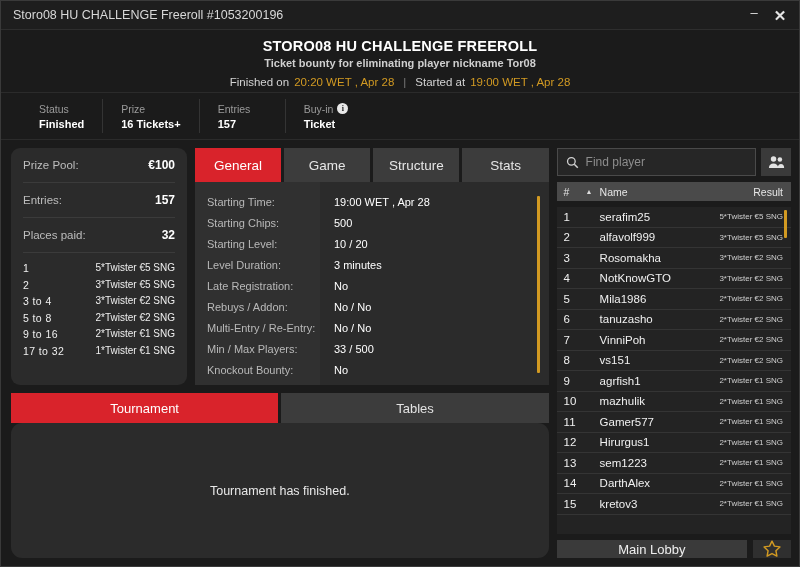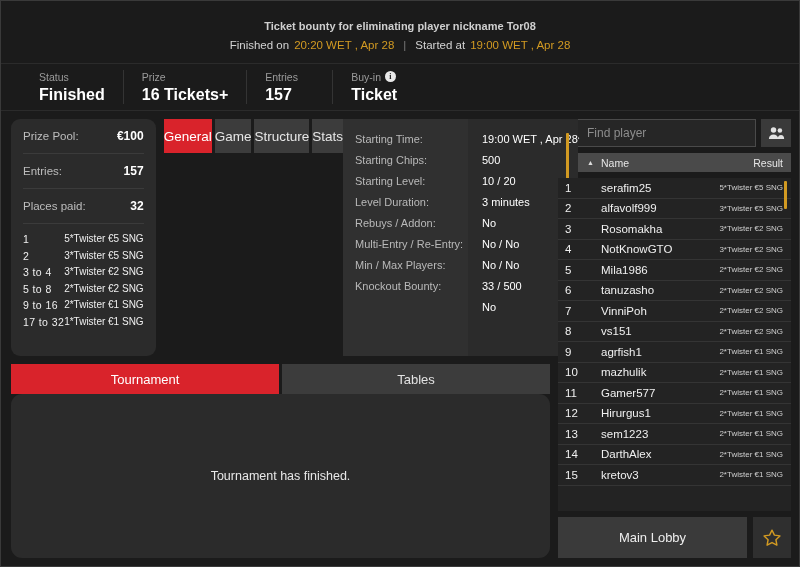--- a/index.html
+++ b/index.html
@@ -74,21 +74,21 @@
     height: 34px;
     display: flex; flex-direction: column; justify-content: center;
     min-width: 86px;
   }
   .stat-cell.first { border-left: none; padding-left: 32px; }
   .stat-label {
     font-size: 10.5px; color: #9b9b9b;
     display: flex; align-items: center; gap: 4px;
   }
   .stat-value {
-    font-size: 16px; font-weight: bold; color: #ffffff; margin-top: 3px;
+    font-size: 11px; font-weight: bold; color: #ffffff; margin-top: 3px;
   }
   .info-icon {
     width: 11px; height: 11px; border-radius: 50%;
     background: #e9e9e9; color: #1b1b1b;
     font-size: 8px; font-weight: bold;
     display: inline-flex; align-items: center; justify-content: center;
     font-family: "Liberation Serif", serif;
   }
 
   
@@ -114,21 +114,21 @@
   .pp-list { padding-top: 7px; }
   .pp-item {
     display: flex; justify-content: space-between;
     font-size: 10.5px; color: #efefef; line-height: 16.5px;
     white-space: nowrap;
   }
   .pp-item .place { letter-spacing: 0.4px; }
   .pp-item .award { font-size: 10px; }
 
   
-  .tabpanel { flex: 1; display: flex; }
+  .tabpanel { flex: 1; display: flex; flex-direction: column; }
   .tabs { display: flex; gap: 3px; height: 34px; }
   .tab {
     flex: 1; display: flex; align-items: center; justify-content: center;
     background: #3c3c3c; color: #e6e6e6; font-size: 13.5px;
     cursor: pointer;
   }
   .tab.active { background: #d9232b; color: #ffffff; }
   .tabcontent {
     flex: 1; display: flex; background: #2b2b2b; position: relative;
     overflow: hidden;
@@ -196,39 +196,45 @@
     padding: 0 8px 0 7px; font-size: 11.5px; color: #f0f0f0;
     cursor: pointer;
   }
   .p-num { width: 36px; }
   .p-name { flex: 1; }
   .p-res { font-size: 8px; color: #cfcfcf; white-space: nowrap; }
   .plist-scroll {
     position: absolute; right: 4px; top: 3px;
     width: 3px; height: 28px; background: #d29a22; border-radius: 1px;
   }
-  .lobbyrow { height: 41px; display: flex; gap: 6px; }
+  .lobbyrow { height: 18px; display: flex; gap: 6px; }
   .lobby-btn {
     flex: 1; background: #3a3a3a; color: #eeeeee; font-size: 13px;
     display: flex; align-items: center; justify-content: center;
     cursor: pointer;
   }
   .fav-btn {
     width: 38px; background: #2f2f2f;
     display: flex; align-items: center; justify-content: center;
     cursor: pointer;
   }
 </style>
 </head>
 <body>
 
 <div class="window">
 
+  <div class="titlebar">
+    <div class="titlebar-text">Storo08 HU CHALLENGE Freeroll #1053200196</div>
+    <div class="win-btn min">–</div>
+    <div class="win-btn close">✕</div>
+  </div>
 
   <div class="header">
+    <div class="header-title">STORO08 HU CHALLENGE FREEROLL</div>
     <div class="header-sub">Ticket bounty for eliminating player nickname Tor08</div>
     <div class="header-times">
       <span>Finished on</span>
       <span class="gold">20:20 WET , Apr 28</span>
       <span class="sep-pipe">|</span>
       <span>Started at</span>
       <span class="gold">19:00 WET , Apr 28</span>
     </div>
   </div>
 
@@ -306,20 +312,21 @@
             <div class="tab">Game</div>
             <div class="tab">Structure</div>
             <div class="tab">Stats</div>
           </div>
           <div class="tabcontent">
             <div class="tc-labels">
               <div>Starting Time:</div>
               <div>Starting Chips:</div>
               <div>Starting Level:</div>
               <div>Level Duration:</div>
+              <div>Late Registration:</div>
               <div>Rebuys / Addon:</div>
               <div>Multi-Entry / Re-Entry:</div>
               <div>Min / Max Players:</div>
               <div>Knockout Bounty:</div>
             </div>
             <div class="tc-values">
               <div>19:00 WET , Apr 28</div>
               <div>500</div>
               <div>10 / 20</div>
               <div>3 minutes</div>

